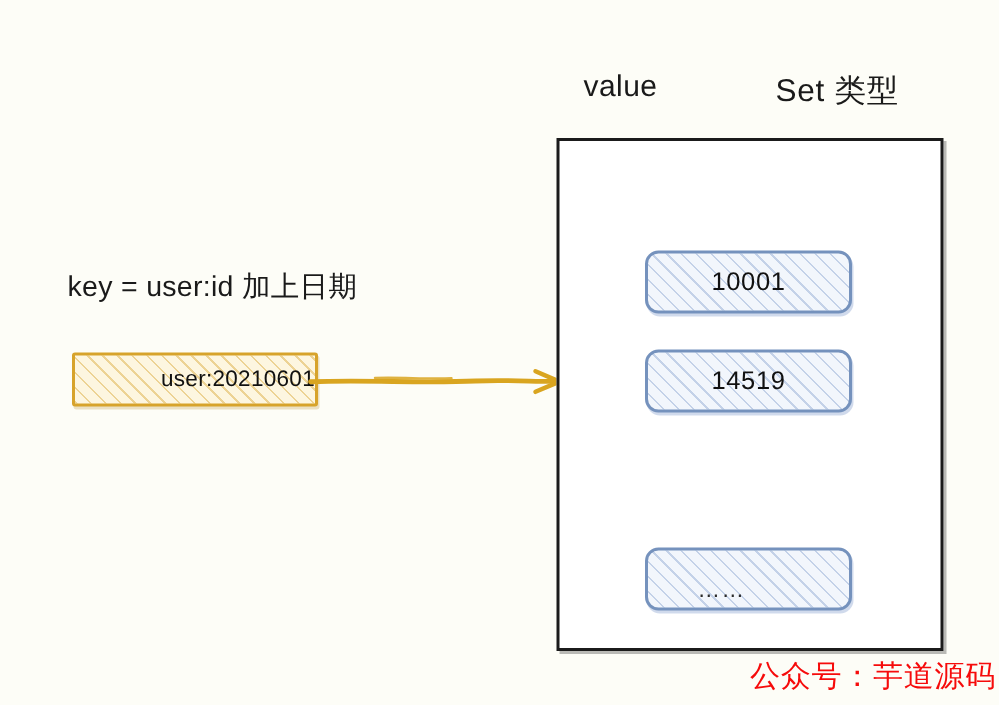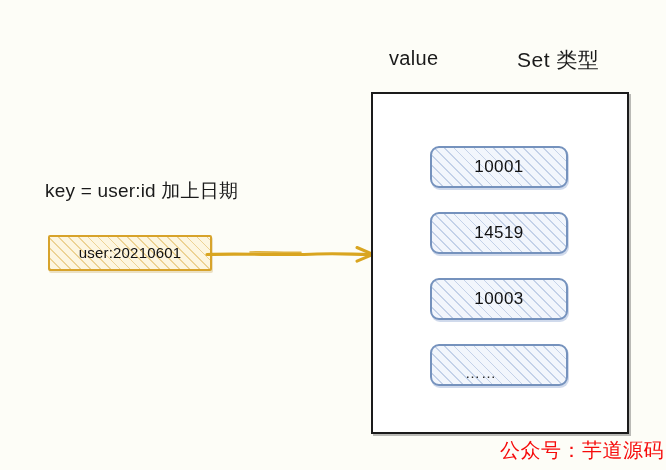--- a/index.html
+++ b/index.html
@@ -63,21 +63,21 @@
     border-radius: 2px;
     background-color: #fdf6e0;
     background-image: repeating-linear-gradient(
         45deg,
         rgba(214,162,43,0.42) 0px,
         rgba(214,162,43,0.42) 1.2px,
         rgba(214,162,43,0.0) 1.2px,
         rgba(214,162,43,0.0) 7px);
     display: flex;
     align-items: center;
-    justify-content: center;
+    justify-content: flex-end;
     box-shadow: 1px 2px 0 rgba(190,150,60,0.28);
   }
   #key-box-text {
     font-size: 15px;
     color: #111;
     letter-spacing: 0.2px;
     position: relative;
     top: -1px;
   }
 
@@ -107,20 +107,21 @@
     background-image: repeating-linear-gradient(
         45deg,
         rgba(120,150,200,0.38) 0px,
         rgba(120,150,200,0.38) 1.1px,
         rgba(120,150,200,0.0) 1.1px,
         rgba(120,150,200,0.0) 7px);
     display: flex;
     align-items: center;
     justify-content: center;
     box-shadow: 1px 2px 0 rgba(120,150,200,0.35);
+    margin-top: 21px;
   }
   .member-box.m0 { top: 52px; }
   .member-box.m1 { top: 118px; }
   .member-box.m2 { top: 184px; }
   .member-box.m3 { top: 250px; }
 
   .member-text {
     font-size: 17px;
     color: #111;
     letter-spacing: 0.4px;
@@ -178,23 +179,20 @@
   <div id="value-container">
 
     <div class="member-box m0">
       <span class="member-text">10001</span>
     </div>
 
     <div class="member-box m1">
       <span class="member-text">14519</span>
     </div>
 
-    <div class="member-box m2">
-      <span class="member-text">10003</span>
-    </div>
 
     <div class="member-box m3">
       <span class="member-text">……</span>
     </div>
 
   </div>
 
   <div id="watermark">公众号：芋道源码</div>
 
 </div>

